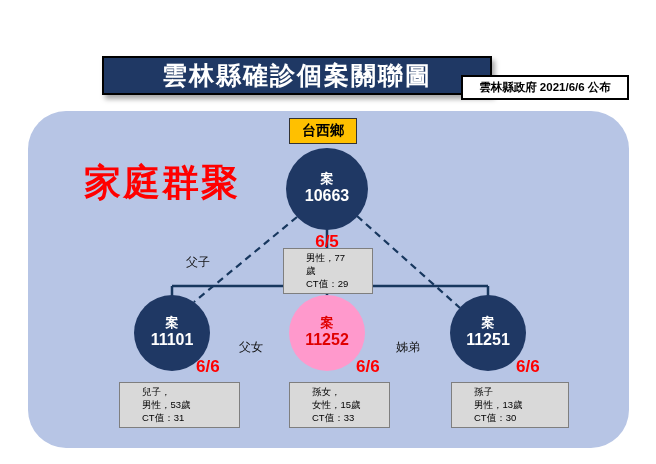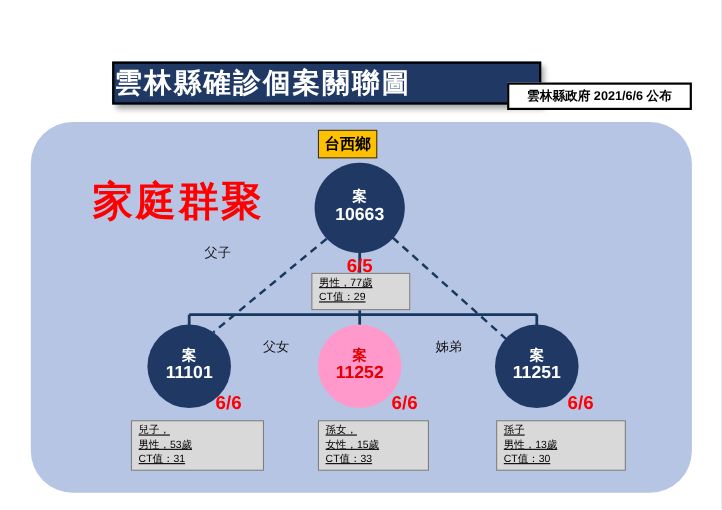--- a/index.html
+++ b/index.html
@@ -10,42 +10,42 @@
     position:relative;
     overflow:hidden;
   }
   .abs { position:absolute; }
 
   .title-banner {
     left:102px; top:56px; width:390px; height:39px;
     background:var(--navy,#1f3864);
     border:2px solid #000;
     box-shadow:3px 4px 5px rgba(0,0,0,0.35);
-    display:flex; align-items:center; 
+    display:flex; align-items:center; justify-content:center;
     color:#fff; font-size:25px; font-weight:bold; letter-spacing:2px;
     z-index:3;
     font-family:Liberation Mono, monospace;
   }
   .source-box {
     left:461px; top:75px; width:168px; height:25px;
     background:#fff; border:2px solid #000;
     display:flex; align-items:center; justify-content:center;
     font-size:11.5px; font-weight:bold; color:#000;
     z-index:4;
   }
   .panel {
     left:28px; top:111px; width:601px; height:337px;
     background:var(--panel,#b7c5e5);
     border-radius:38px;
     z-index:0;
   }
   .lines { left:0; top:0; width:656px; height:464px; pointer-events:none; z-index:1; }
 
   .region-badge {
-    left:289px; top:118px; width:54px; height:26px;
+    left:289px; top:118px; width:68px; height:26px;
     background:var(--yellow,#ffc000);
     border:1px solid #333;
     display:flex; align-items:center; justify-content:center;
     font-size:14px; font-weight:bold; color:#000;
     z-index:2;
   }
   .cluster-label {
     left:84px; top:158px;
     font-family:"Liberation Serif", serif;
     font-size:37px; font-weight:bold;
@@ -74,32 +74,31 @@
   .date-label {
     color:var(--accent-red,#ff0000);
     font-size:17px; font-weight:bold;
     z-index:2;
   }
   .date-root { left:286px; top:232px; width:82px; text-align:center; }
   .date-1 { left:196px; top:357px; }
   .date-2 { left:356px; top:357px; }
   .date-3 { left:516px; top:357px; }
 
-  .rel-label { color:#111; font-size:12px; z-index:2; }
+  .rel-label { color:#111; font-size:12px; z-index:2;margin-top:32px; }
   .rel-father-son { left:186px; top:222px; }
   .rel-father-daughter { left:239px; top:307px;text-align:right; }
   .rel-sister-brother { left:396px; top:307px; }
 
   .info-box {
     background:var(--info-bg,#d9d9d9);
     border:1px solid #7f7f7f;
-    padding:3px 6px;
+    padding:3px 22px;
     font-size:9.5px; line-height:1.35; color:#000;
     z-index:2;
-    text-decoration:underline;
   }
   .info-top { left:283px; top:248px; width:90px; }
   .info-1 { left:119px; top:382px; width:121px; }
   .info-2 { left:289px; top:382px; width:101px; }
   .info-3 { left:451px; top:382px; width:118px; }
 
   .solid-line { stroke:#17375e; stroke-width:2.5; }
   .dashed-line { stroke:#17375e; stroke-width:2.2; stroke-dasharray:7 5; }
 </style>
 </head>

